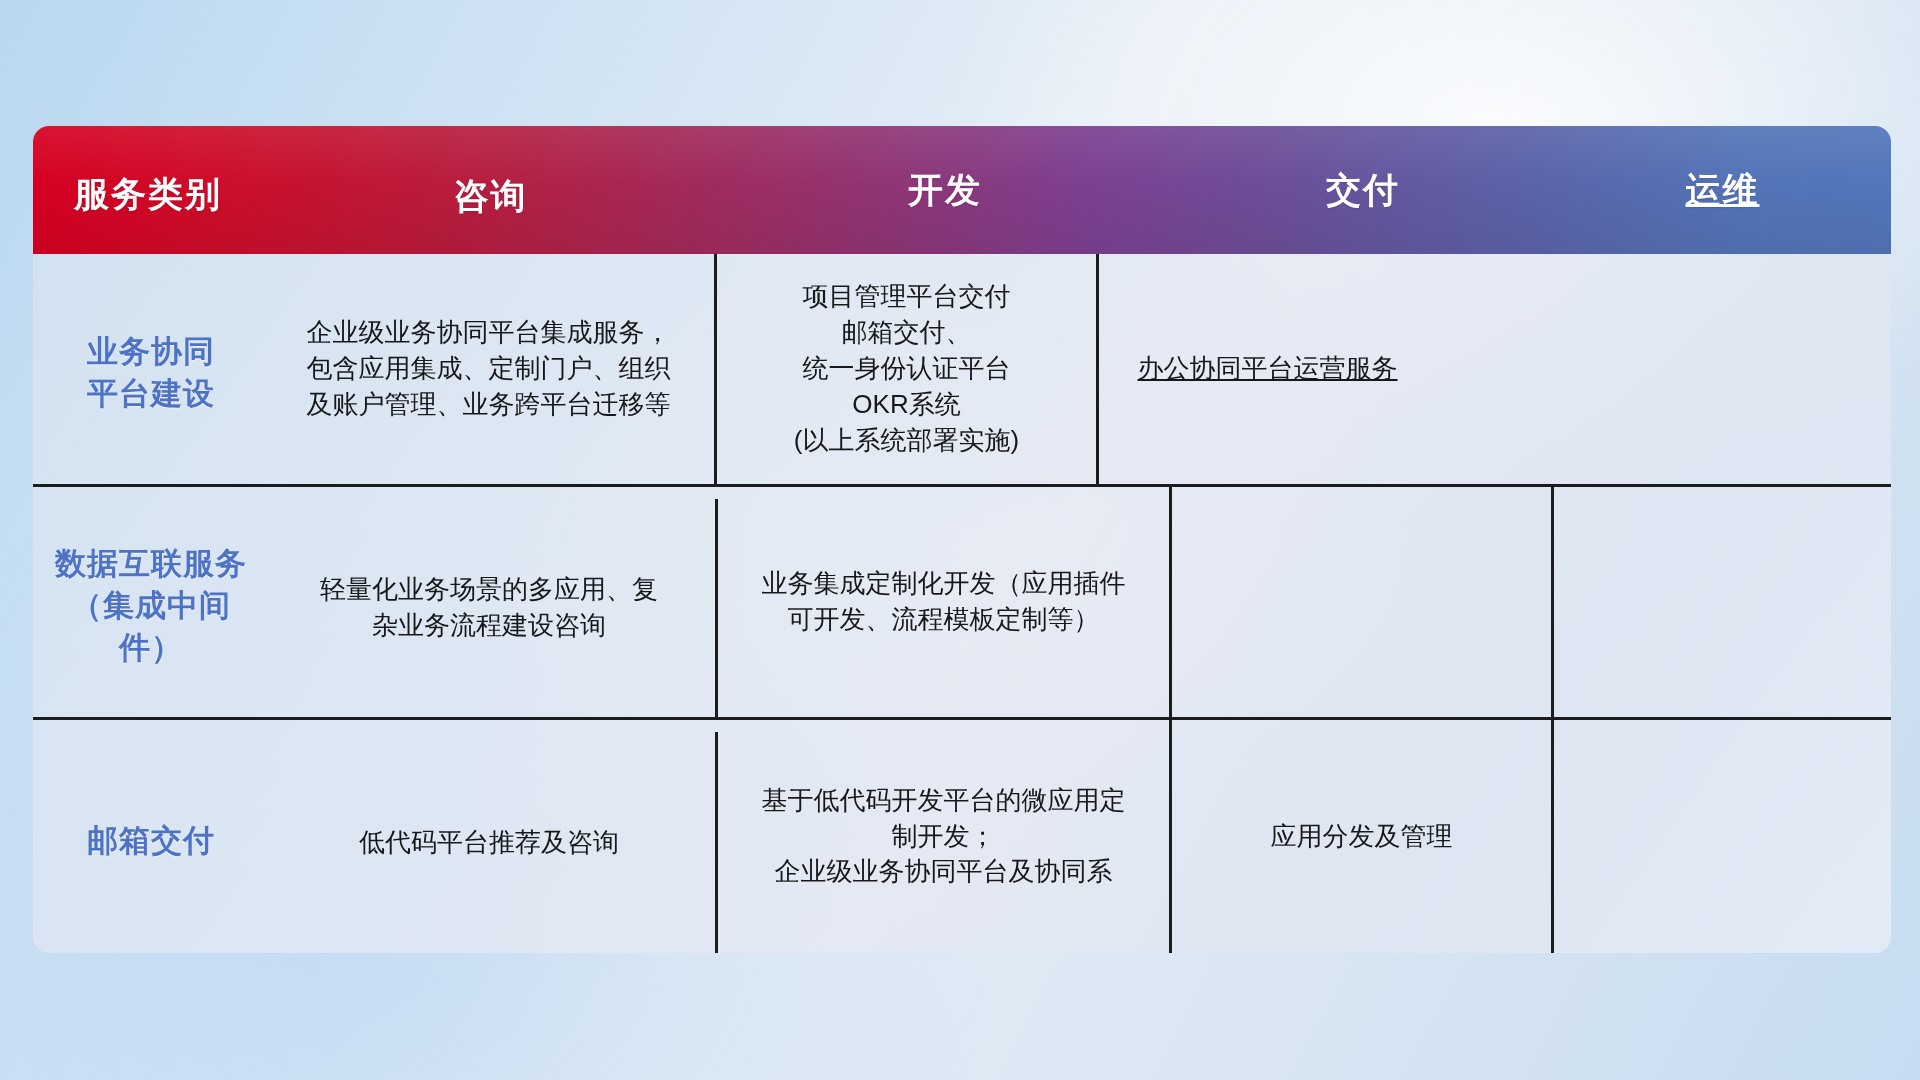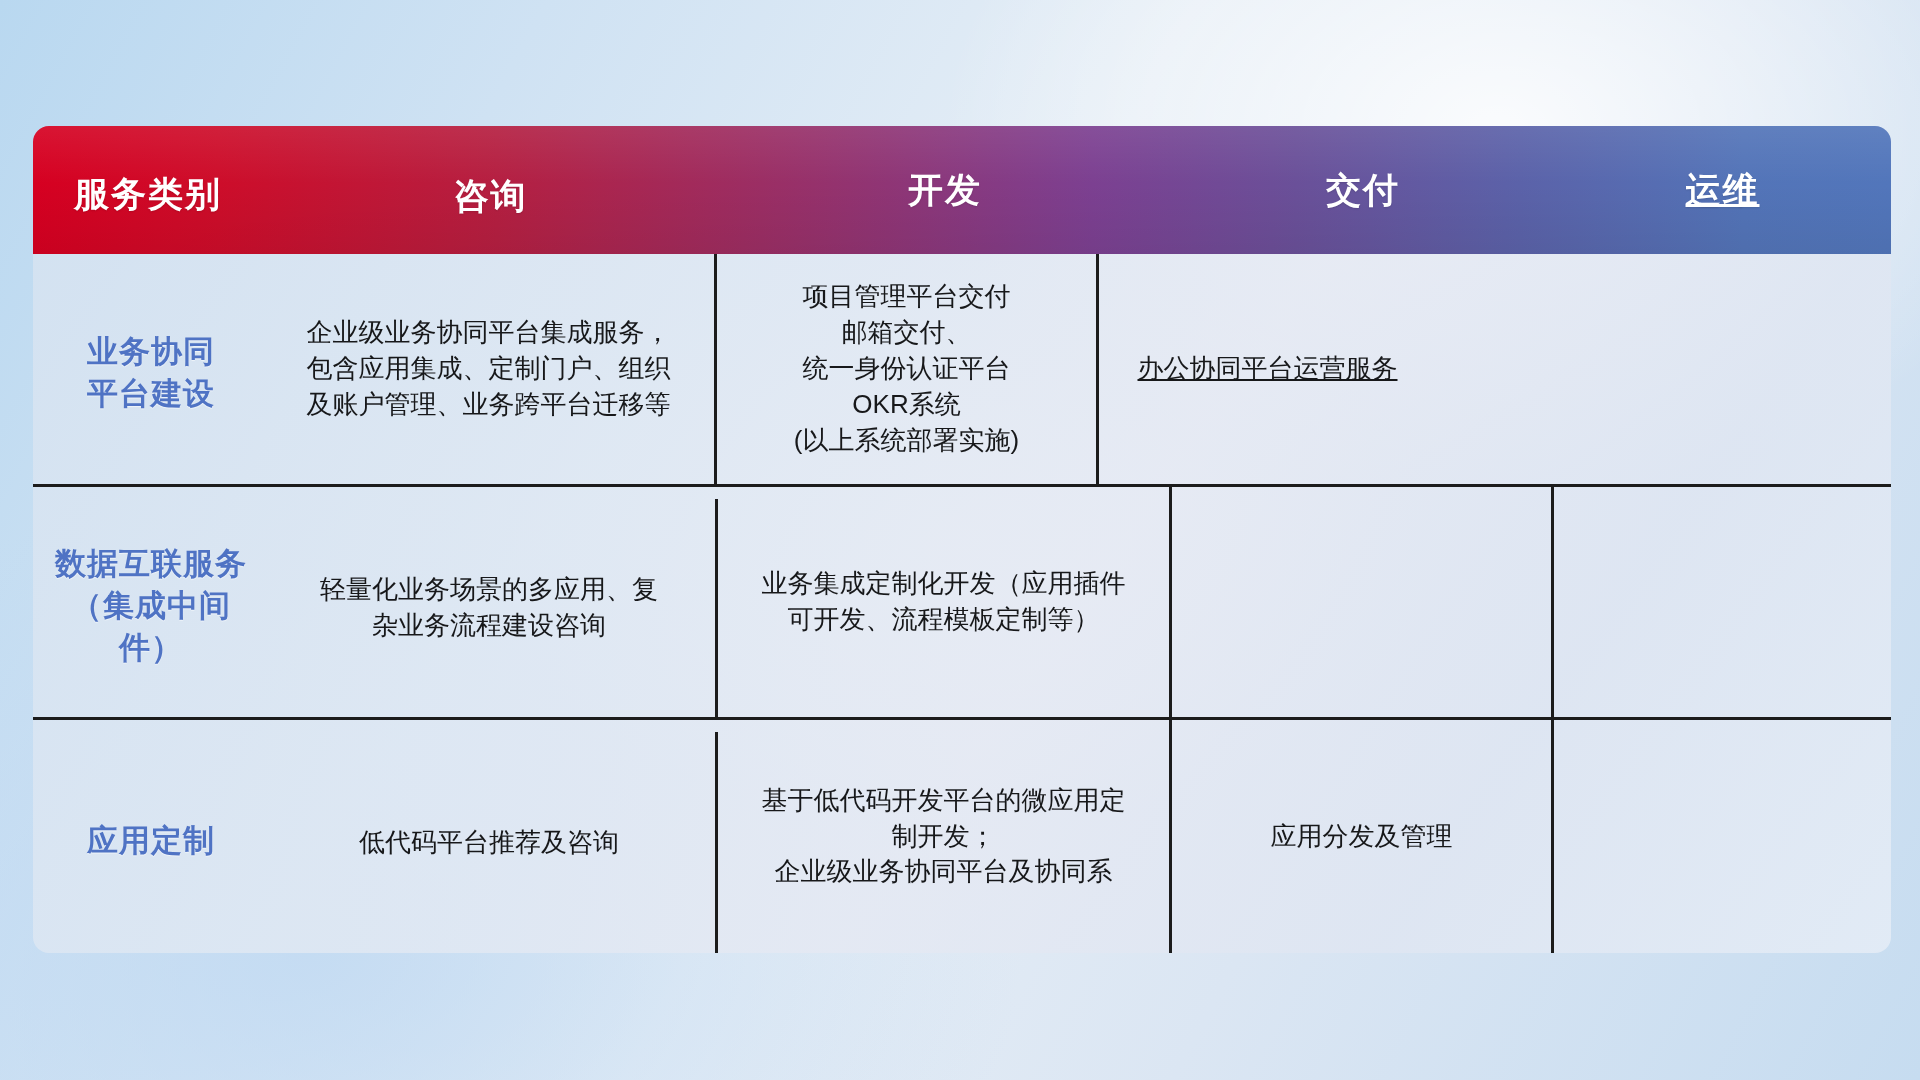--- a/index.html
+++ b/index.html
@@ -176,21 +176,21 @@
 （集成中间件）</div>
         <div class="tcell c1 vline">轻量化业务场景的多应用、复
 杂业务流程建设咨询</div>
         <div class="tcell c2 vline">业务集成定制化开发（应用插件
 可开发、流程模板定制等）</div>
         <div class="tcell c3 vline"></div>
         <div class="tcell c4"></div>
       </div>
 
       <div class="trow r2">
-        <div class="tcell c0 cat">应用定制</div>
+        <div class="tcell c0 cat">邮箱交付</div>
         <div class="tcell c1 vline">低代码平台推荐及咨询</div>
         <div class="tcell c2 vline">基于低代码开发平台的微应用定
 制开发；
 企业级业务协同平台及协同系</div>
         <div class="tcell c3 vline">应用分发及管理</div>
         <div class="tcell c4"></div>
       </div>
 
     </div>
   </div>

